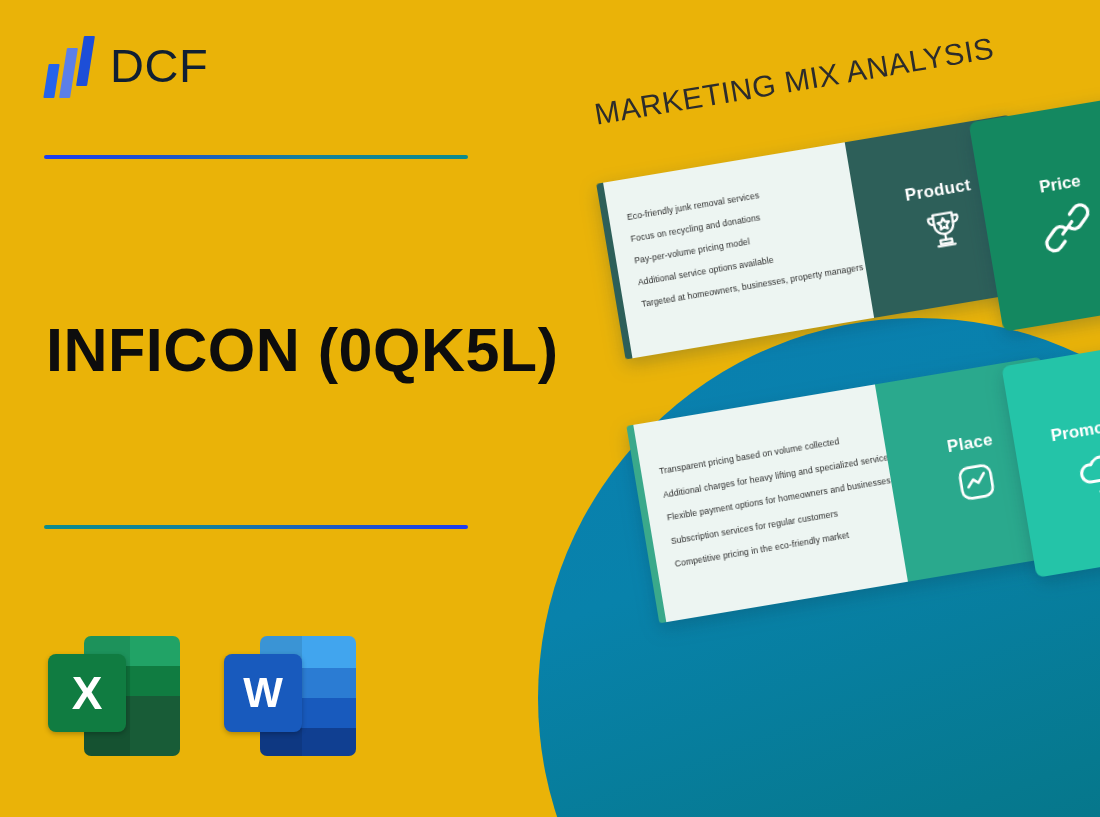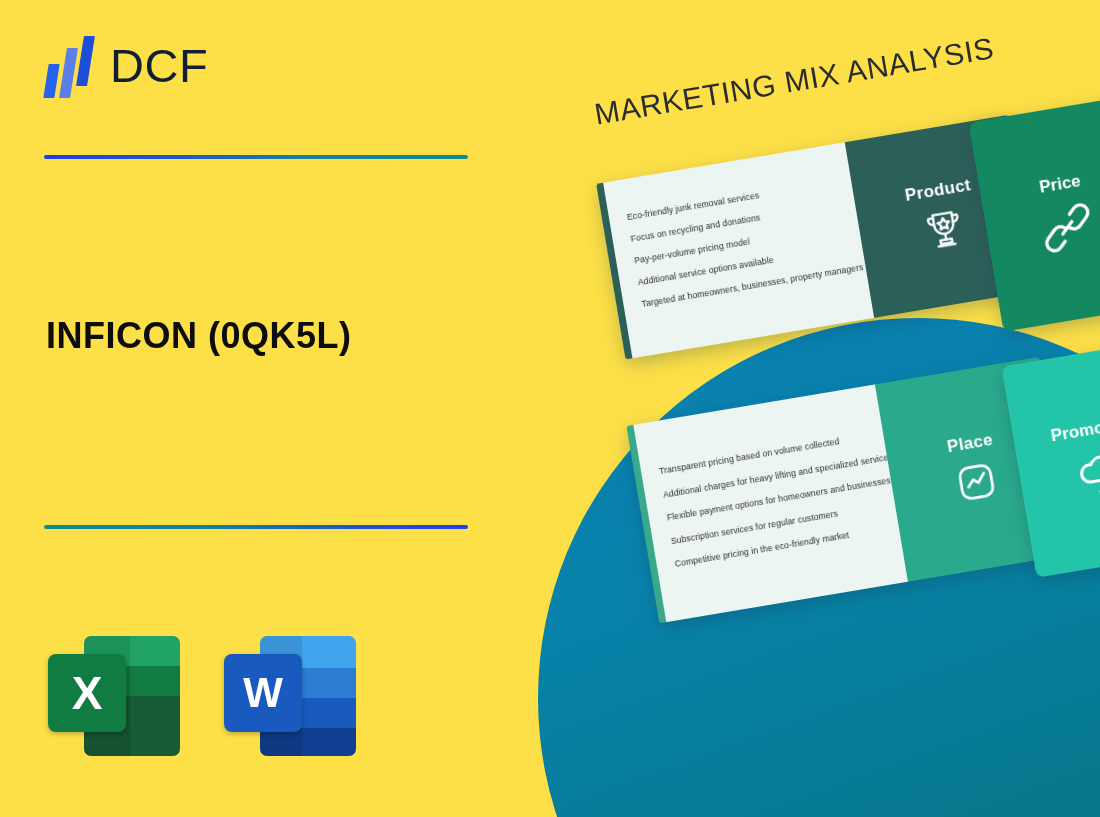--- a/index.html
+++ b/index.html
@@ -7,21 +7,21 @@
     width: 1100px;
     height: 817px;
     overflow: hidden;
     background: #e3edf8;
     font-family: "Liberation Sans", sans-serif;
   }
   #page {
     position: relative;
     width: 1100px;
     height: 817px;
-    background: #fde047;
+    background: #eab308;
     overflow: hidden;
   }
 
   
   .logo-block {
     position: absolute;
     left: 44px;
     top: 36px;
     display: flex;
     align-items: center;
@@ -64,21 +64,21 @@
   }
   .rule-bottom {
     top: 525px;
     background: linear-gradient(90deg, #0e8c8c 0%, #15819c 38%, #1f56c8 72%, #1e3df0 100%);
   }
 
   .page-title {
     position: absolute;
     left: 46px;
     top: 315px;
-    font-size: 36px;
+    font-size: 61px;
     font-weight: 700;
     letter-spacing: 0.5px;
     color: #0d0d0d;
     white-space: nowrap;
   }
 
   
   .office-icons {
     position: absolute;
     left: 48px;

